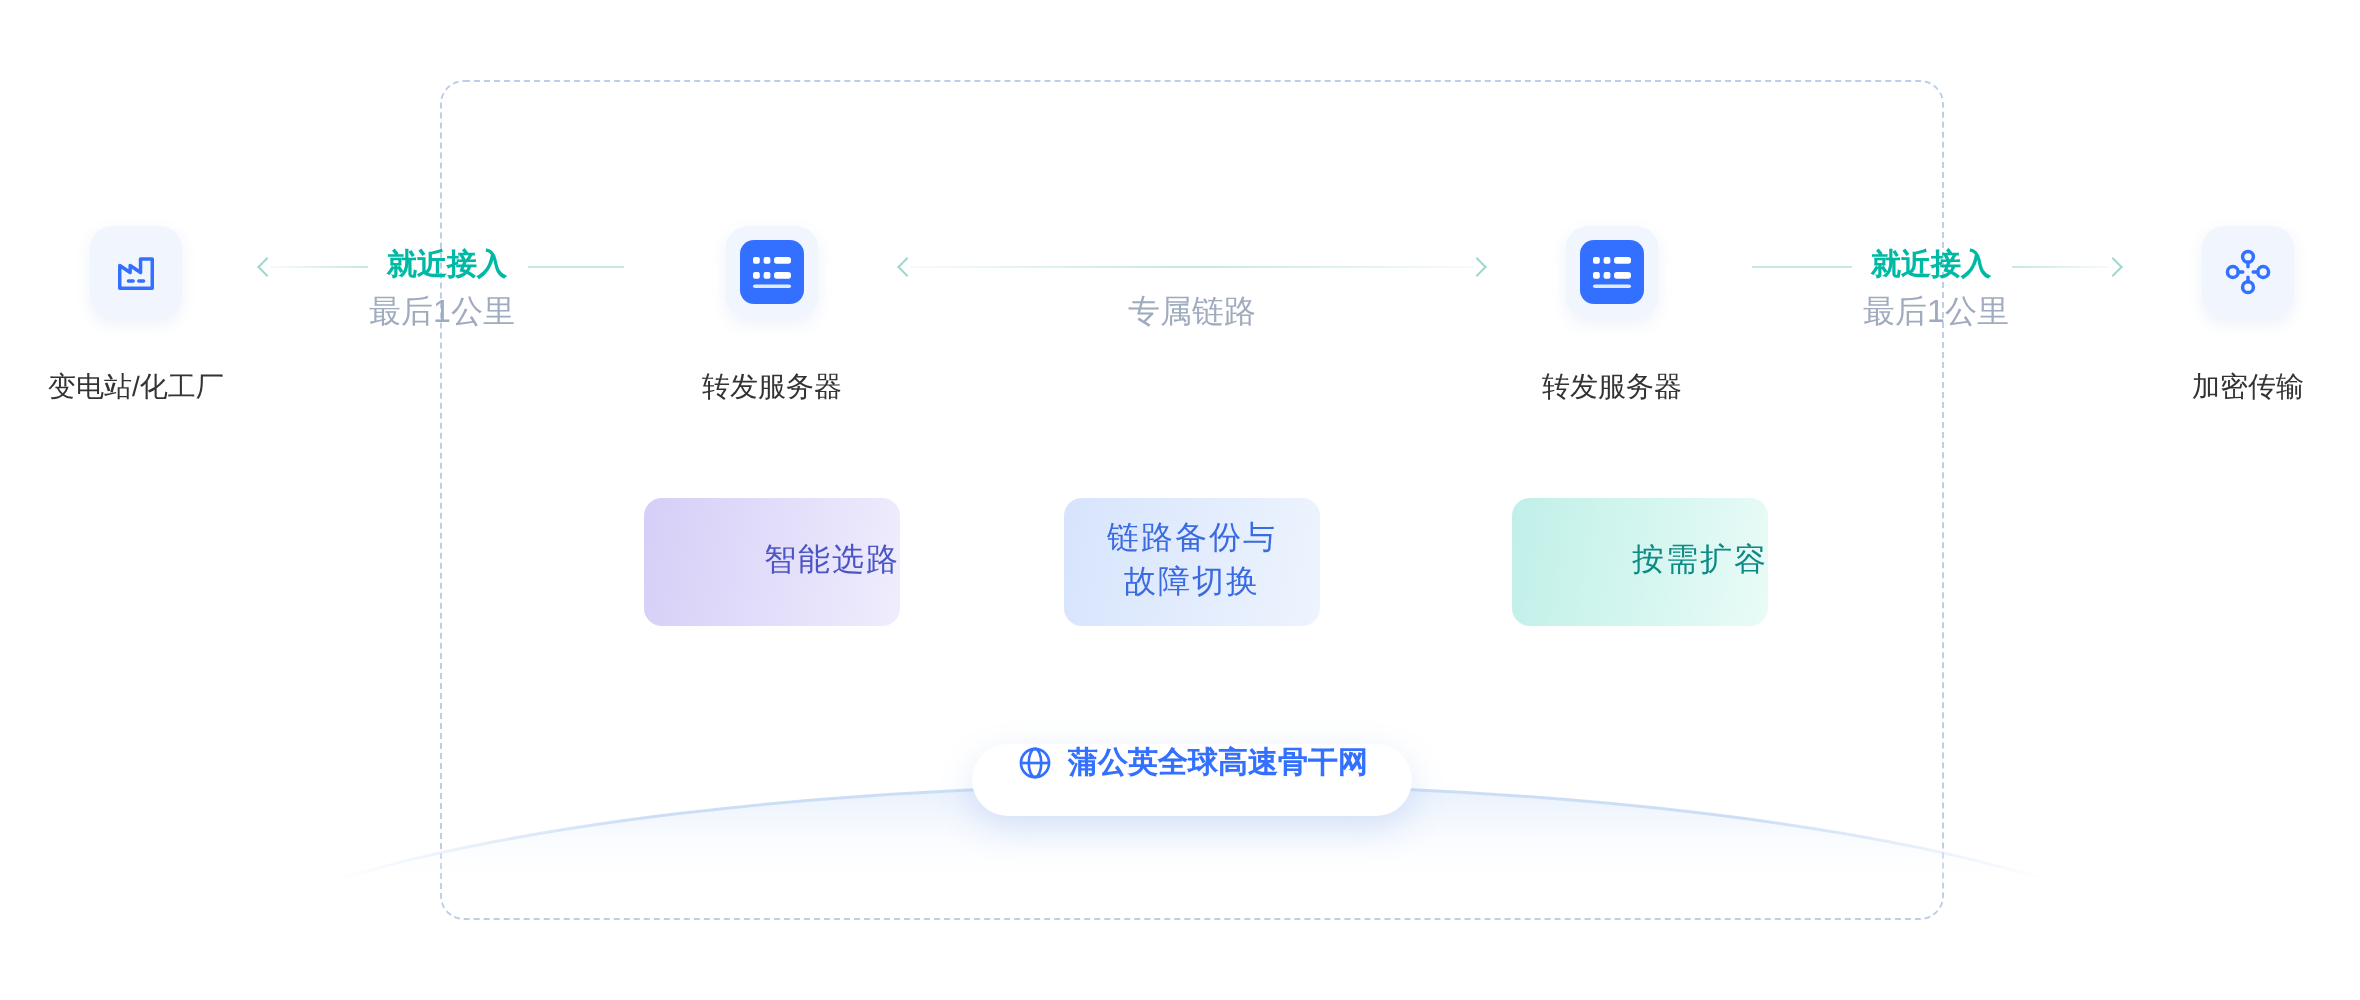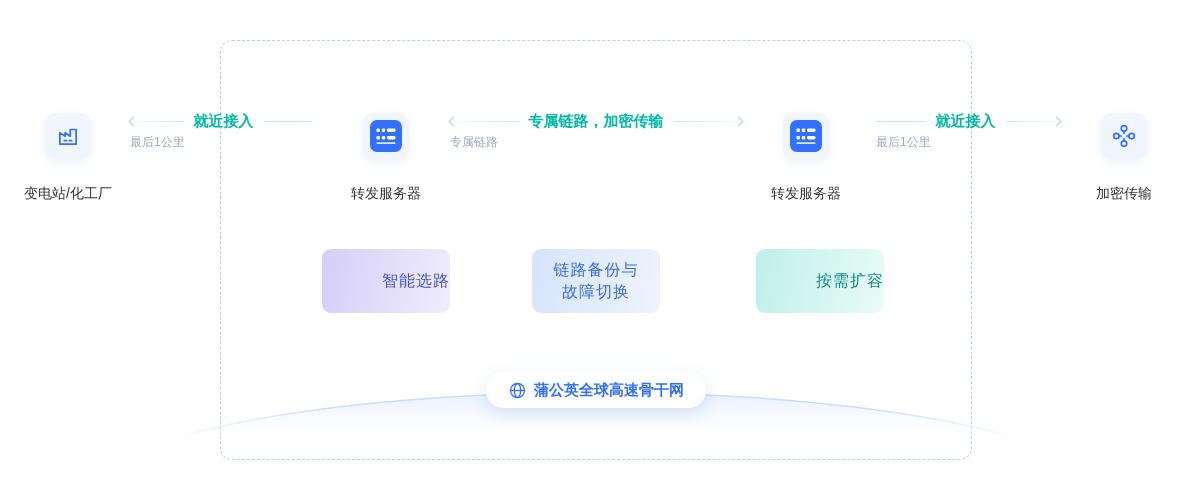--- a/index.html
+++ b/index.html
@@ -15,53 +15,53 @@
   .node-source{left:10px;width:116px;}
   .node-relay1{left:326px;width:120px;}
   .node-relay2{left:746px;width:120px;}
   .node-target{left:1066px;width:116px;}
   .icon-box{width:46px;height:46px;border-radius:11px;background:#F0F5FE;
             display:flex;align-items:center;justify-content:center;
             box-shadow:0 3px 8px rgba(80,120,200,0.10);}
   .node-label{margin-top:16px;font-size:14px;color:#333333;white-space:nowrap;}
 
   
-  .link{position:absolute;top:110px;display:flex;flex-direction:column;}
+  .link{position:absolute;top:122px;display:flex;flex-direction:column;}
   .link-1{left:130px;width:182px;}
   .link-2{left:450px;width:292px;}
   .link-3{left:876px;width:184px;}
   .link-row{display:flex;align-items:center;height:22px;}
   .seg{flex:1;height:1px;background:#C6E7E3;}
   .seg-fade-l{background:linear-gradient(90deg,rgba(198,231,227,0.15),#C6E7E3);}
   .seg-fade-r{background:linear-gradient(90deg,#C6E7E3,rgba(198,231,227,0.15));}
   .chev{width:6px;height:6px;flex:0 0 auto;}
   .chev-left{border-left:1.5px solid #9FD8D1;border-bottom:1.5px solid #9FD8D1;
              transform:rotate(45deg);margin-right:-2px;}
   .chev-right{border-right:1.5px solid #9FD8D1;border-top:1.5px solid #9FD8D1;
               transform:rotate(45deg);margin-left:-2px;}
   .link-title{padding:0 10px;font-size:15px;font-weight:700;color:#00B9A5;
               white-space:nowrap;line-height:22px;}
-  .link-subtitle{margin-top:2px;font-size:12px;color:#9FABBE;}
+  .link-subtitle{margin-top:2px;text-align:center;font-size:16px;color:#9FABBE;}
 
   
   .feature{position:absolute;top:249px;width:128px;height:64px;border-radius:9px;
            display:flex;align-items:center;justify-content:center;text-align:center;}
   .feature-label{font-size:16px;font-weight:500;letter-spacing:1px;line-height:22px;
                  white-space:pre-line;}
   .feature-purple{left:322px;background:linear-gradient(100deg,#D5CEF7 0%,#EFEDFD 100%);justify-content:flex-end;}
   .feature-purple .feature-label{color:#4B55C5;}
   .feature-blue{left:532px;background:linear-gradient(100deg,#D6E4FC 0%,#EEF4FE 100%);justify-content:center;}
   .feature-blue .feature-label{color:#3A6BE0;}
   .feature-teal{left:756px;background:linear-gradient(100deg,#BFF0E8 0%,#E9FBF7 100%);justify-content:flex-end;}
   .feature-teal .feature-label{color:#0D8A84;}
 
   
   .arc{position:absolute;left:166px;top:348px;width:860px;height:100px;}
   .pill{position:absolute;left:486px;top:372px;width:220px;height:36px;border-radius:18px;
-        background:#ffffff;display:flex;align-items:center;justify-content:center;gap:7px;
+        background:#ffffff;display:flex;align-items:flex-start;justify-content:center;gap:7px;
         box-shadow:0 6px 18px rgba(70,120,220,0.18);}
   .pill-label{font-size:15px;font-weight:600;color:#3370FF;white-space:nowrap;}
 </style>
 </head>
 <body>
 
 <div class="canvas">
 
   <div class="frame"></div>
 
@@ -100,21 +100,20 @@
         </g>
       </svg>
     </div>
     <div class="node-label">转发服务器</div>
   </div>
 
   <div class="link link-2">
     <div class="link-row">
       <span class="chev chev-left"></span>
       <span class="seg seg-fade-l"></span>
-      <span class="link-title">专属链路，加密传输</span>
       <span class="seg seg-fade-r"></span>
       <span class="chev chev-right"></span>
     </div>
     <div class="link-subtitle">专属链路</div>
   </div>
 
   <div class="node node-relay2">
     <div class="icon-box">
       <svg width="36" height="36" viewBox="0 0 36 36">
         <rect x="2" y="2" width="32" height="32" rx="7" fill="#3370FF"></rect>

